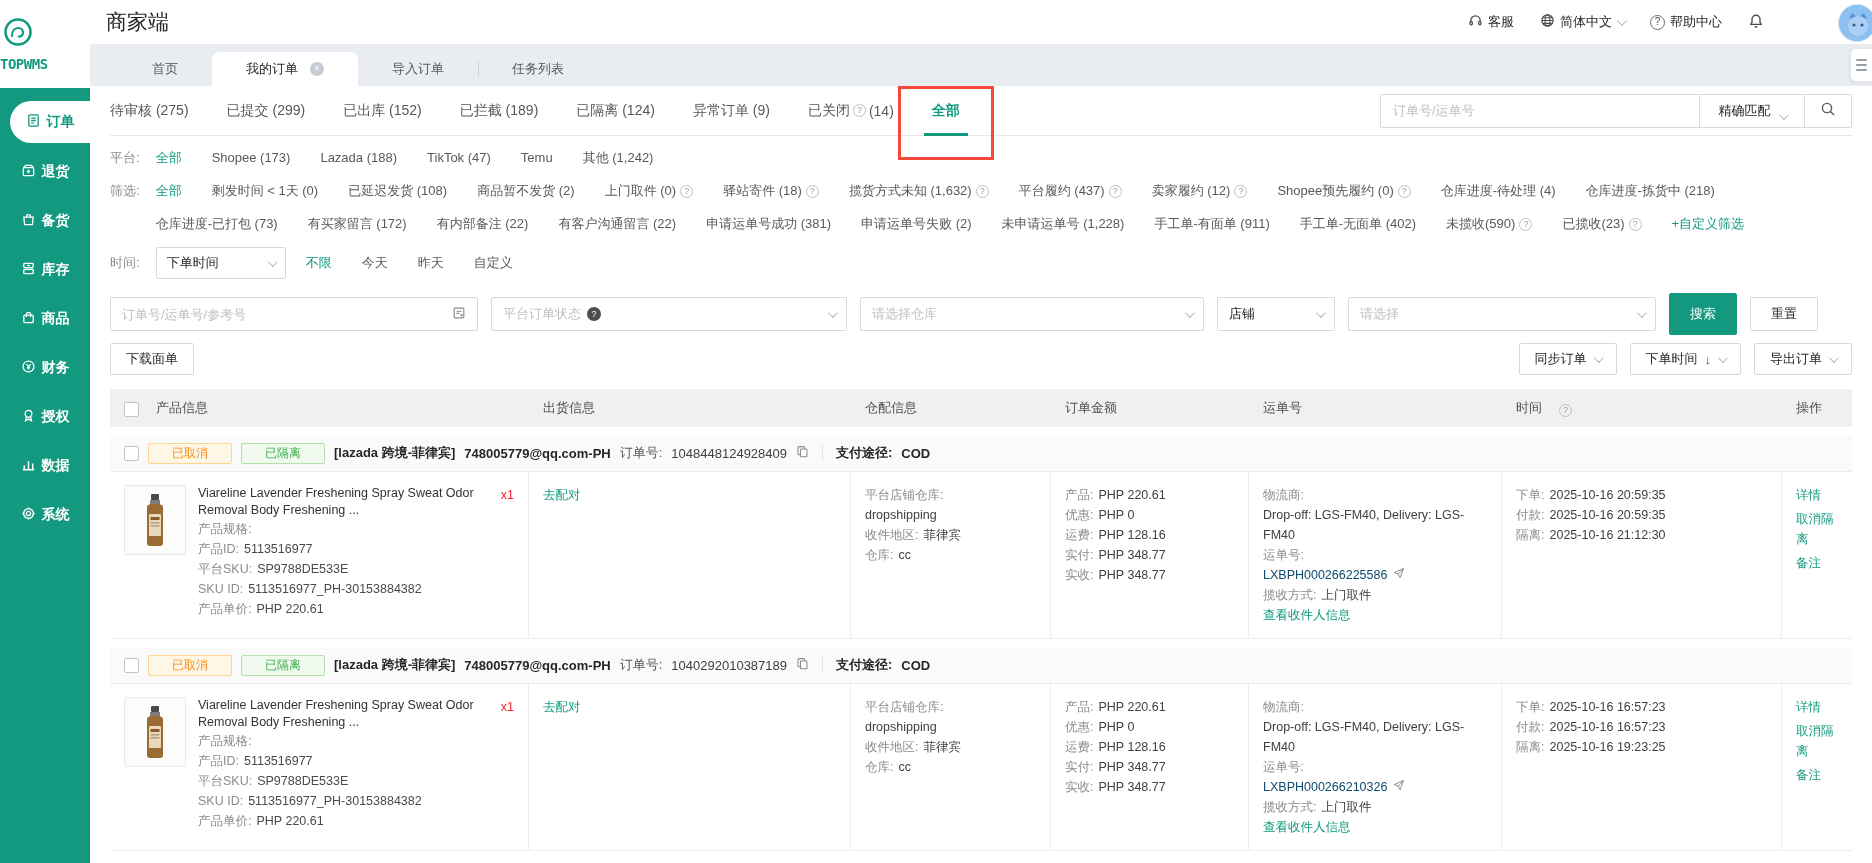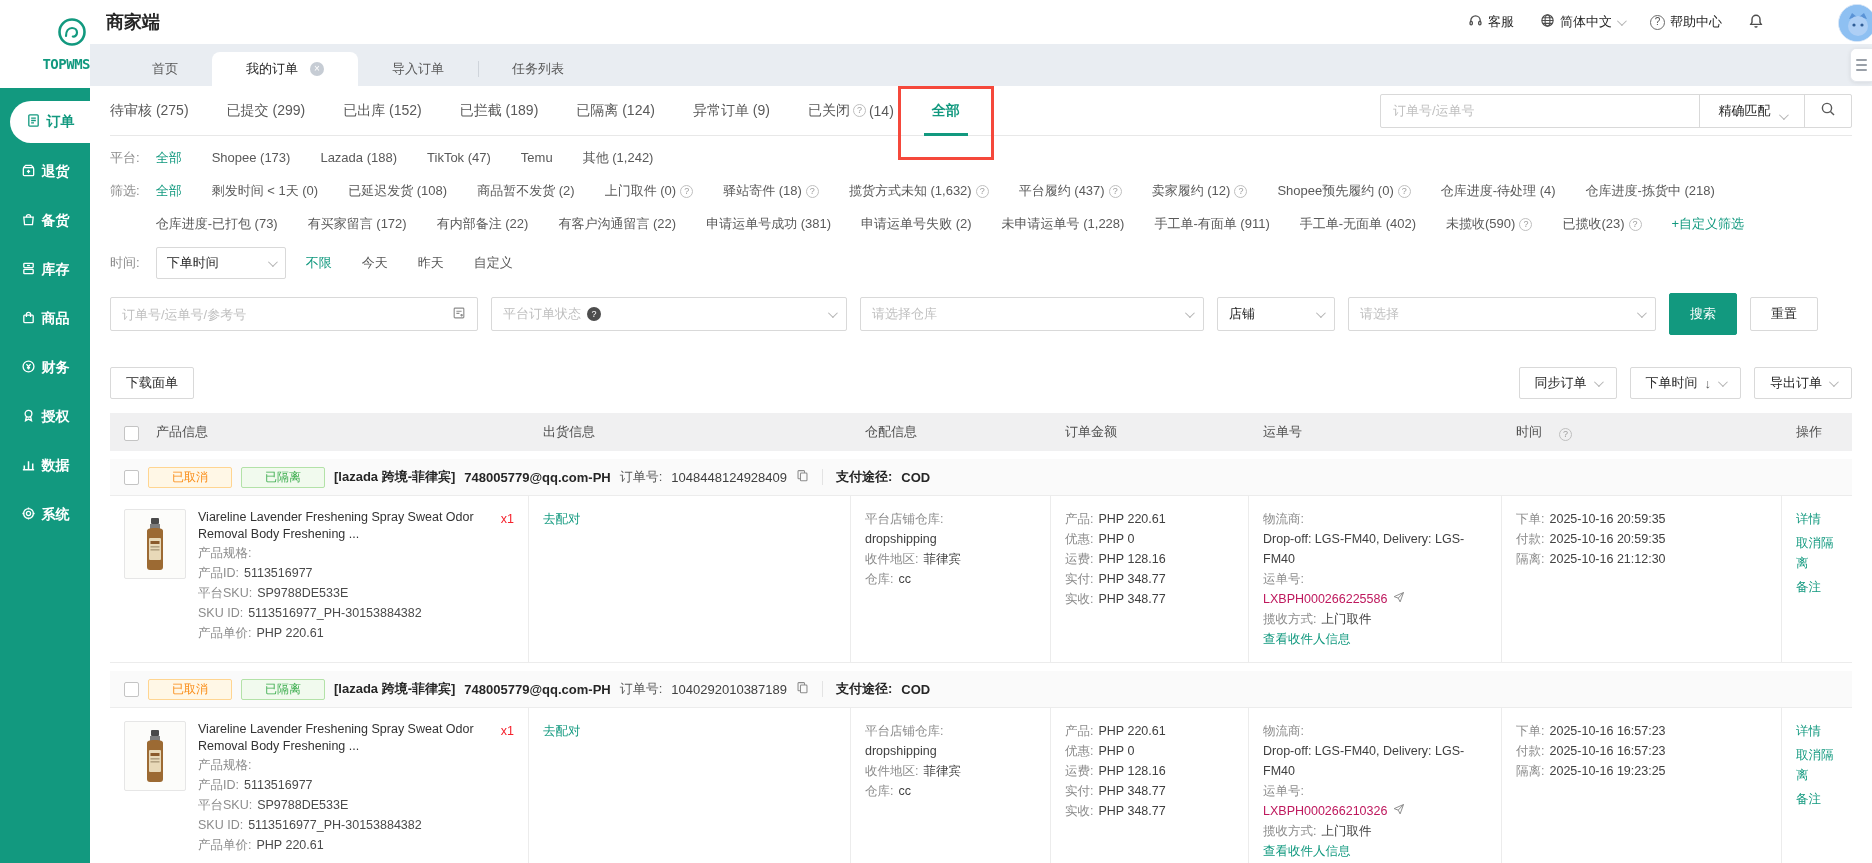--- a/index.html
+++ b/index.html
@@ -13,31 +13,31 @@
   }
   *{box-sizing:border-box;margin:0;padding:0}
   body{
     width:1872px;height:863px;overflow:hidden;background:#fff;
     font-family:"Liberation Sans","DejaVu Sans",sans-serif;color:var(--dark);
   }
   .page{display:flex;width:100%;height:100%}
 
   
   .sidebar{width:90px;background:var(--accent);flex-shrink:0;display:flex;flex-direction:column}
-  .logo{background:#fff;height:88px;display:flex;flex-direction:column;align-items:flex-end;justify-content:center;gap:3px}
+  .logo{background:#fff;height:88px;display:flex;flex-direction:column;align-items:flex-start;justify-content:center;gap:3px}
   .logo-text{color:var(--accent);font-weight:800;font-size:14px;font-family:"DejaVu Sans Mono",monospace;letter-spacing:-0.5px}
   .nav{padding-top:10px}
   .nav-item{height:49px;display:flex;align-items:center;justify-content:center;gap:6px;color:#fff;font-size:14px;font-weight:600;cursor:pointer}
   .nav-item svg{flex-shrink:0}
   .nav-item.active{background:#fff;color:var(--accent);margin-left:10px;height:42px;border-radius:21px 0 0 21px;margin-top:3px;margin-bottom:4px}
 
   
   .main{flex:1;display:flex;flex-direction:column;min-width:0;position:relative}
   .topbar{height:44px;background:#fff;display:flex;align-items:center;padding:0 108px 0 16px}
-  .topbar-title{font-size:18px;font-weight:700}
+  .topbar-title{font-size:21px;font-weight:400}
   .topbar-right{margin-left:auto;display:flex;align-items:center;gap:26px;font-size:13px;color:#262626}
   .tb-item{display:inline-flex;align-items:center;gap:5px;cursor:pointer}
   .avatar{position:absolute;top:4px;right:-4px;width:38px;height:38px;border-radius:50%;background:#8ec0f2;overflow:hidden;z-index:20;border:1px solid #d7e6f7}
   .floating-menu{position:absolute;top:48px;right:0;width:22px;height:34px;background:#fff;border:1px solid #e4e7ec;border-right:none;border-radius:6px 0 0 6px;box-shadow:0 1px 4px rgba(0,0,0,.08);display:flex;flex-direction:column;align-items:center;justify-content:center;gap:3px;z-index:20;cursor:pointer}
   .floating-menu i{display:block;width:11px;height:2px;background:#9aa0a8;border-radius:1px}
 
   
   .tabbar{height:42px;background:#e9edf2;display:flex;align-items:flex-end;padding-left:28px}
   .tab{height:34px;display:flex;align-items:center;gap:12px;padding:0 34px;font-size:13px;color:var(--mid);cursor:pointer;position:relative}
   .tab.sep::before{content:"";position:absolute;left:0;top:9px;width:1px;height:16px;background:#cfd4db}
@@ -72,21 +72,21 @@
   .help-icon{width:13px;height:13px;border:1px solid #bfbfbf;border-radius:50%;color:#9c9c9c;display:inline-flex;align-items:center;justify-content:center;font-size:9px;line-height:1}
   .help-icon::after{content:"?"}
   .screen-col{display:flex;flex-direction:column;gap:13px}
 
   .time-row{display:flex;align-items:center;margin-bottom:14px}
   .mini-select{width:130px;height:32px;border:1px solid var(--border);border-radius:2px;display:flex;align-items:center;justify-content:space-between;padding:0 10px;margin-right:20px;font-size:13px;color:var(--dark);cursor:pointer}
   .time-chips{display:flex;gap:30px;font-size:13px}
 
   .caret{width:7px;height:7px;border-right:1.5px solid #b4b4b4;border-bottom:1.5px solid #b4b4b4;transform:rotate(45deg) translateY(-2px);display:inline-block;flex-shrink:0}
 
-  .search-row{display:flex;gap:13px;margin:2px 0 32px;align-items:center}
+  .search-row{display:flex;gap:13px;margin:2px 0 8px;align-items:center}
   .field{height:34px;border:1px solid var(--border);border-radius:2px;display:flex;align-items:center;padding:0 11px;font-size:13px;color:#bfbfbf;justify-content:space-between;gap:8px;background:#fff;cursor:pointer}
   .field .ph{color:#bfbfbf;white-space:nowrap;overflow:hidden}
   .field .val{color:var(--dark)}
   .f-order{width:368px}
   .f-order input{border:none;outline:none;flex:1;font-size:13px;font-family:inherit;color:var(--dark)}
   .f-order input::placeholder{color:#bfbfbf}
   .f-status{width:356px}
   .f-wh{width:344px}
   .f-shop{width:118px}
   .f-sel{width:308px}
@@ -132,21 +132,21 @@
   .product-cell{display:flex;gap:12px}
   .thumb{width:62px;height:70px;border:1px solid #e6e6e6;border-radius:2px;background:#fcfcfa;display:flex;align-items:center;justify-content:center;flex-shrink:0}
   .p-info{flex:1;min-width:0}
   .p-title-row{display:flex;align-items:flex-start;gap:8px}
   .p-title{color:#333;line-height:17px;font-size:12.5px}
   .p-qty{color:#f5222d;flex-shrink:0}
   .p-line{color:var(--gray)}
   .p-line .val{color:#4a4a4a}
   .kv{display:flex;gap:5px;white-space:nowrap}
   .actions-cell .glink{display:block;margin-bottom:4px}
-  .trk-no{display:inline-flex;align-items:center;gap:6px;color:#be185d}
+  .trk-no{display:inline-flex;align-items:center;gap:6px;color:#0c4a6e}
 </style>
 </head>
 <body>
 
 <div class="page">
 
   <aside class="sidebar">
     <div class="logo">
       <span>
         <svg width="36" height="32" viewBox="0 0 36 32">

